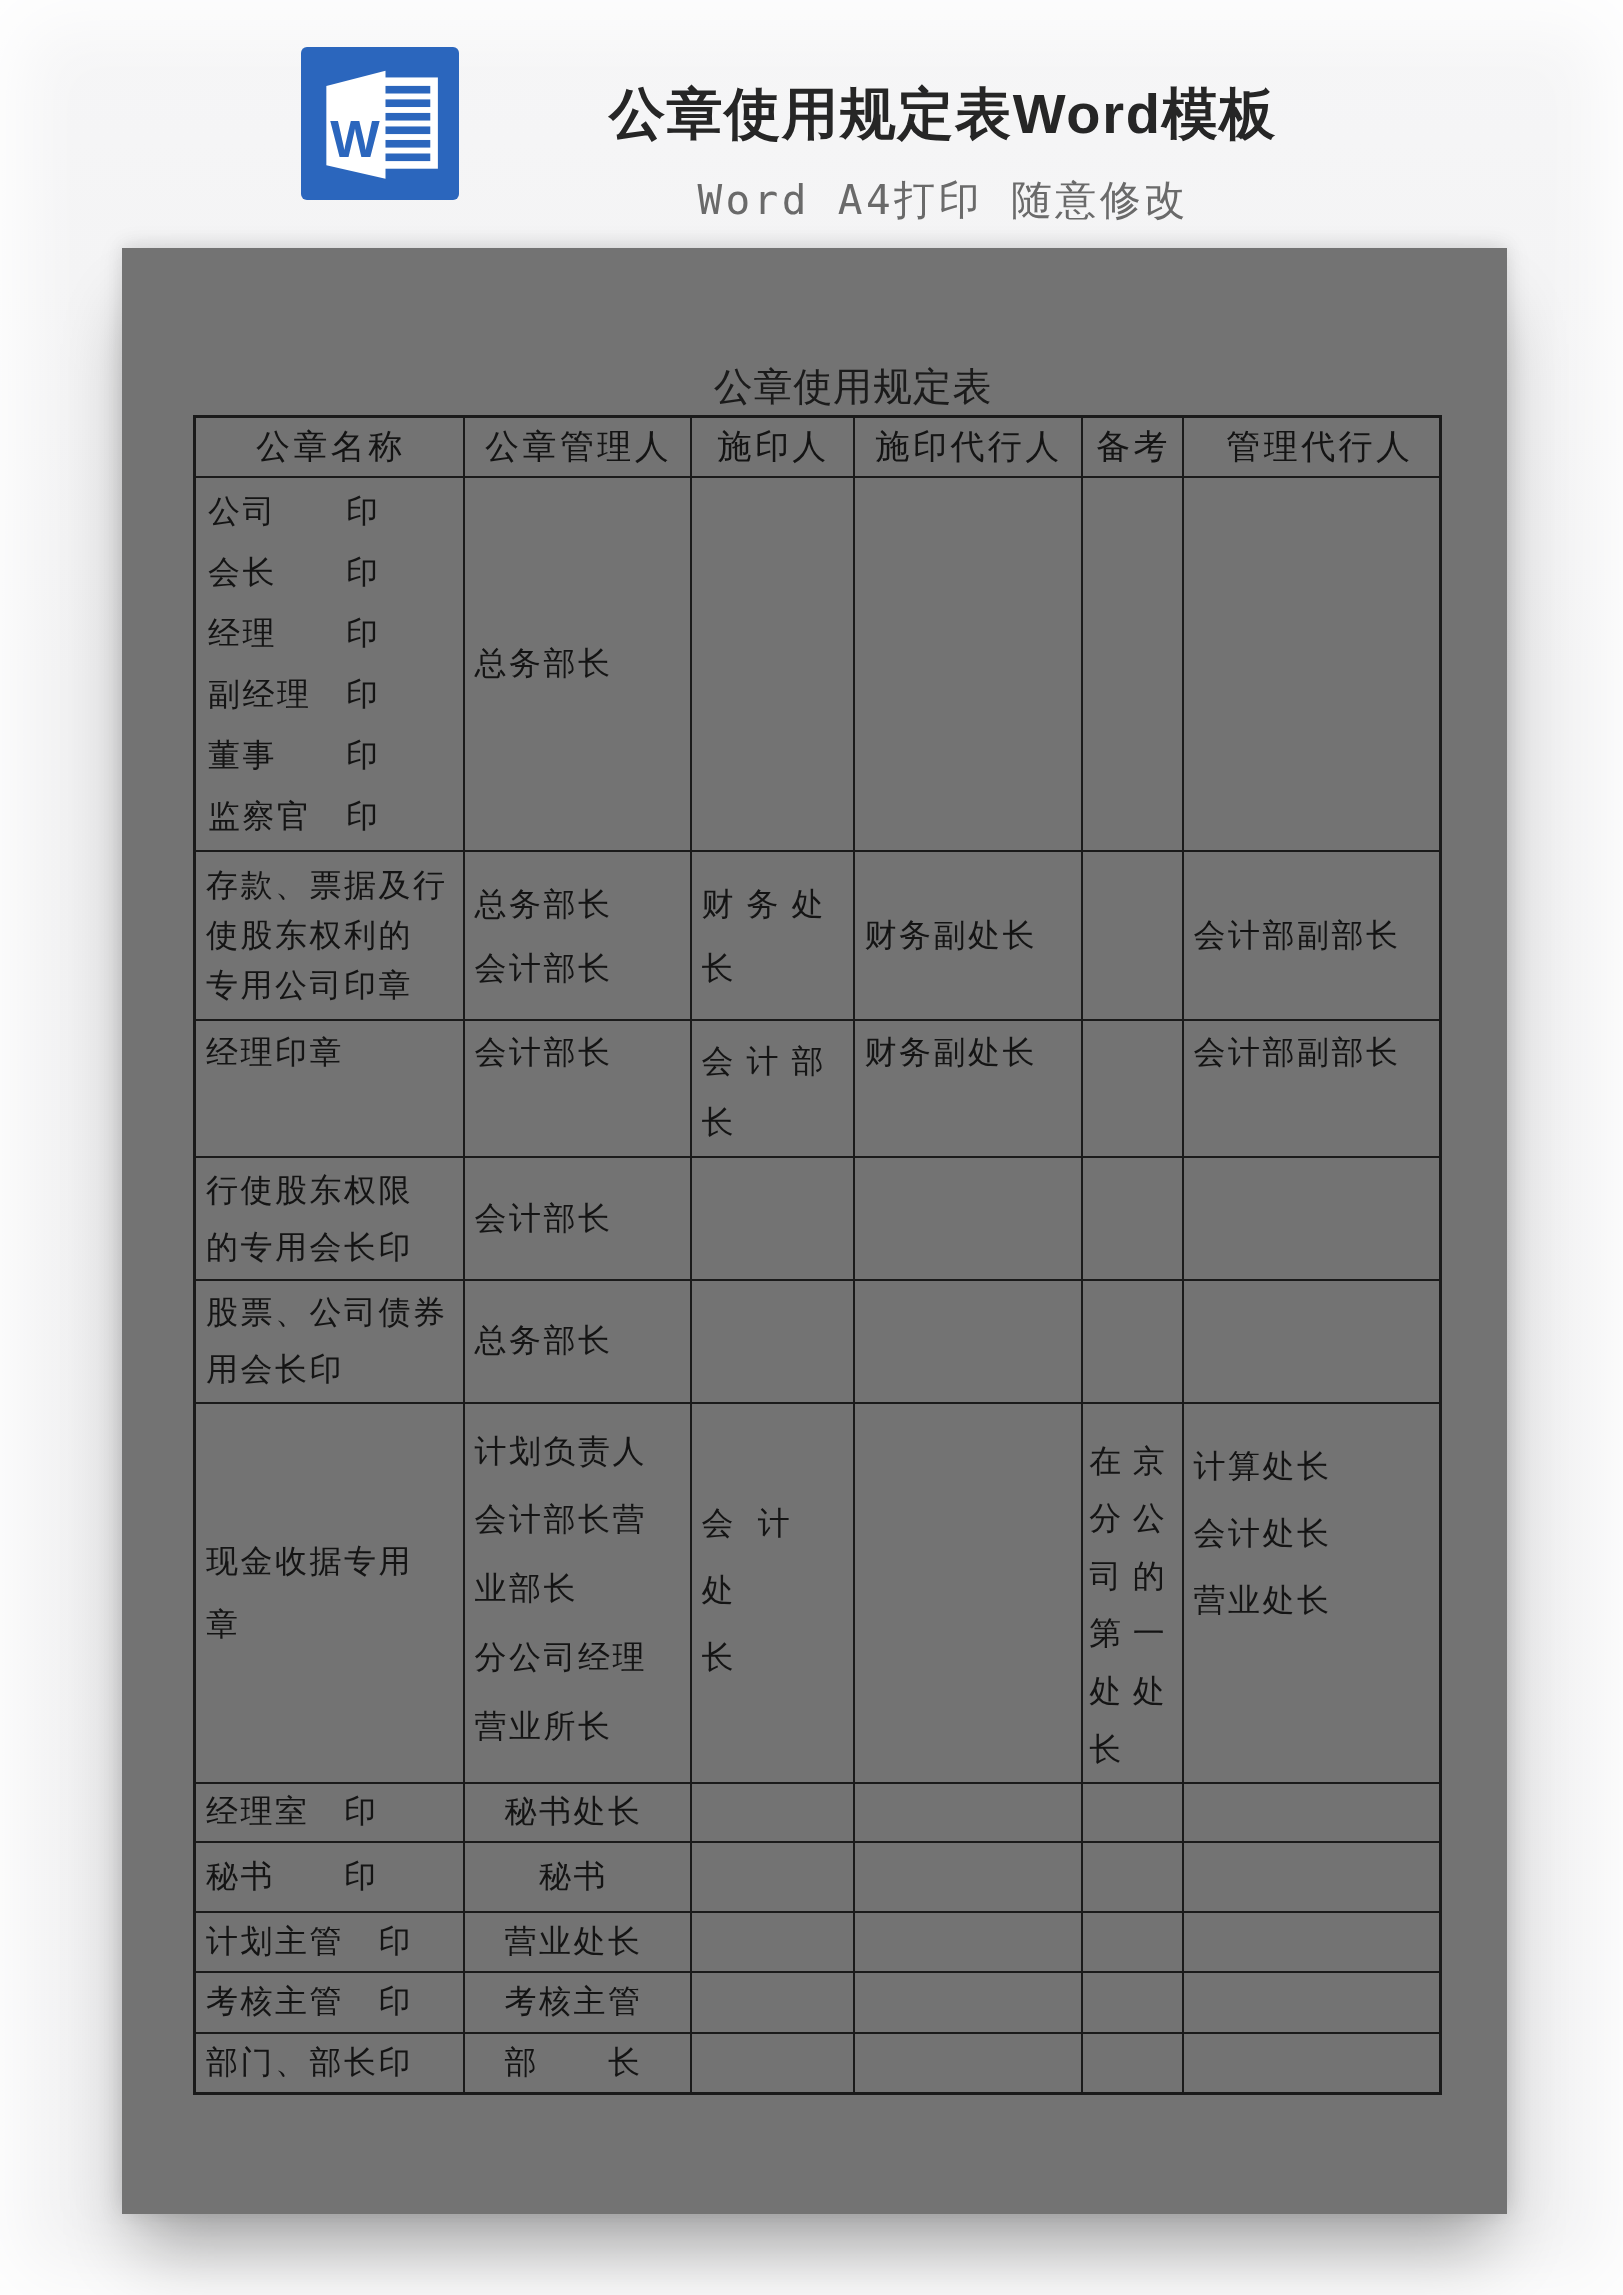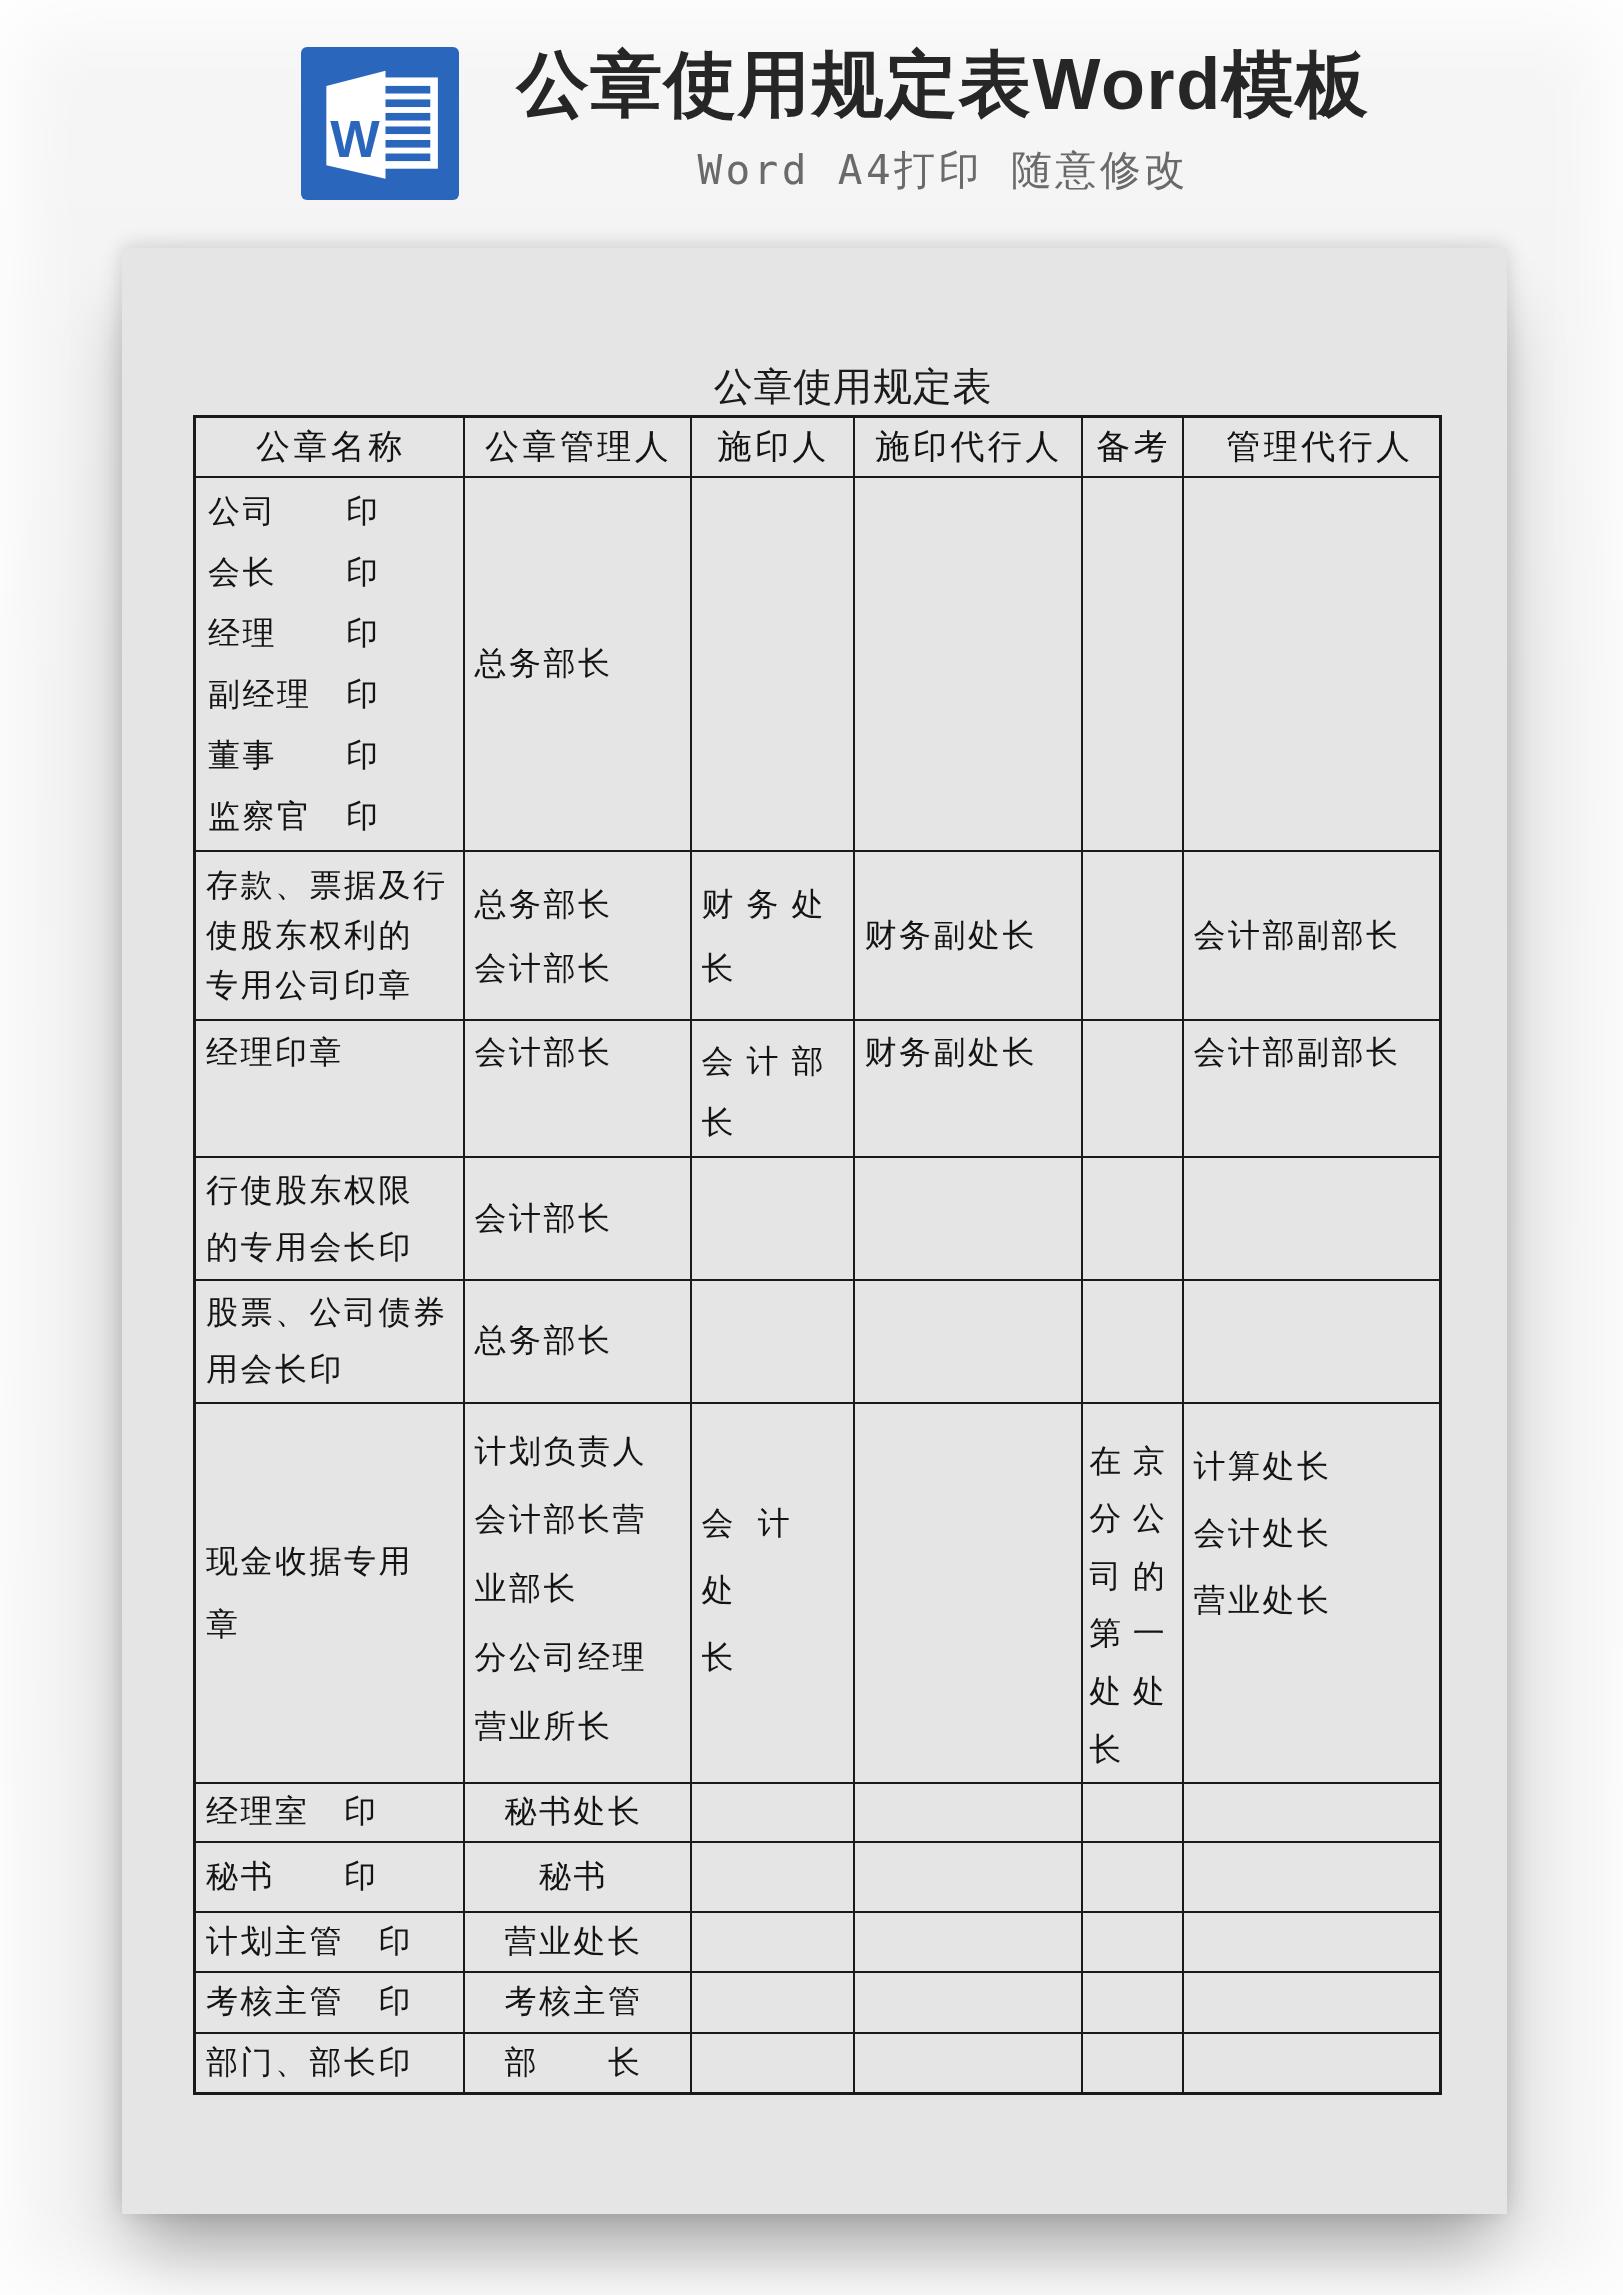--- a/index.html
+++ b/index.html
@@ -17,33 +17,33 @@
   }
 
   
   .site-header{position:absolute;left:0;top:0;width:1624px;height:248px;}
   .word-icon{
     position:absolute;left:301px;top:47px;width:158px;height:153px;
   }
   .head-text{position:absolute;left:461px;top:34px;width:964px;text-align:center;}
   .page-title{
     font-family:"Liberation Sans","DejaVu Sans",sans-serif;
-    font-size:72px;font-weight:700;color:#262626;letter-spacing:1.7px;
-    line-height:100px;white-space:nowrap;
+    font-size:56px;font-weight:700;color:#262626;letter-spacing:1.7px;
+    line-height:100px;white-space:nowrap;margin-top:30px;
   }
   .page-subtitle{
     margin-top:8.5px;
     font-family:"DejaVu Sans Mono","Liberation Mono",monospace;
     font-size:41px;color:#6a6a6a;letter-spacing:3.4px;white-space:nowrap;
   }
 
   
   .paper{
     position:absolute;left:122px;top:248px;width:1385px;height:1966px;
-    background:#e5e5e5;
+    background:#737373;
     box-shadow:
       0 -5px 17px rgba(0,0,0,.05),
       0 0 24px rgba(0,0,0,.10),
       0 47px 68px -15px rgba(0,0,0,.32);
   }
   .doc-title{
     position:absolute;left:71px;top:112px;width:1246px;
     text-align:center;transform:translateX(37px);
     font-size:39px;color:#1b1b1b;letter-spacing:0.8px;
   }

